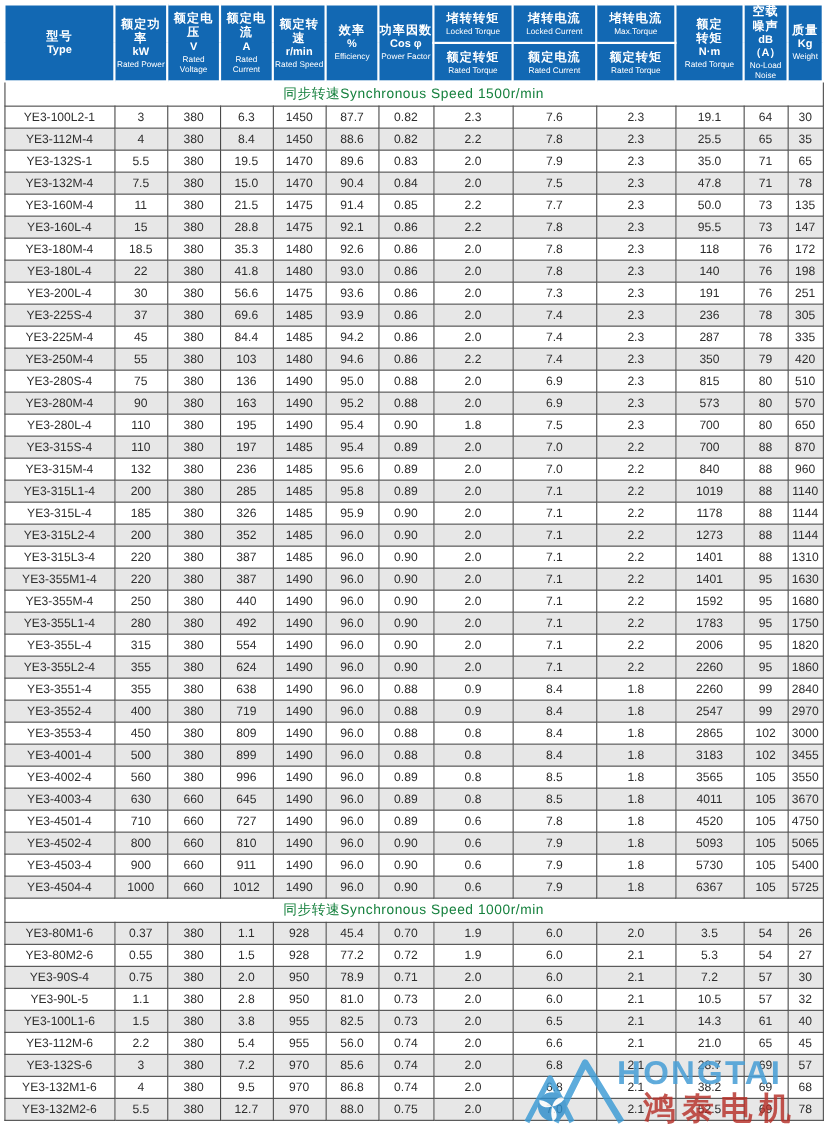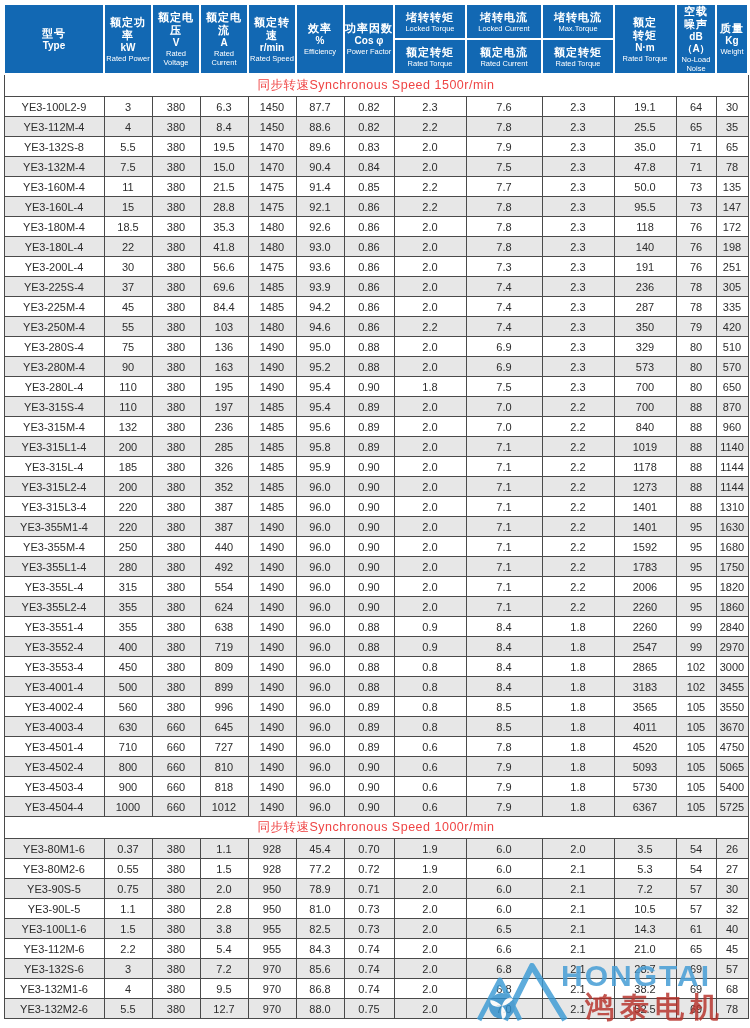--- a/index.html
+++ b/index.html
@@ -23,21 +23,21 @@
   .hl-mid{font-size:10px;font-weight:bold;line-height:12px;}
   .hl-en{font-size:7.5px;font-weight:normal;line-height:9px;}
   
   tbody td{
     border:1px solid #4a4a4a;padding:0;height:19px;
     font-size:11px;color:#2d2d2d;text-align:center;vertical-align:middle;
     background:#ffffff;white-space:nowrap;overflow:hidden;
   }
   tbody tr.alt td{background:#e7e7e7;}
   tbody tr.section-row td{
-    background:#ffffff;font-size:12.5px;color:#ef4444;height:21px;
+    background:#ffffff;font-size:12.5px;color:#15803d;height:21px;
     letter-spacing:0.5px;
   }
   
   .watermark{
     position:absolute;left:473px;top:953px;width:277px;height:75px;
     pointer-events:none;
   }
   .wm-logo{position:absolute;left:2px;top:8px;width:94px;height:62px;opacity:0.82;}
   .wm-en{
     position:absolute;left:88px;top:6px;
@@ -151,21 +151,21 @@
             <div class="hl-cn">额定转矩</div>
             <div class="hl-en">Rated Torque</div>
           </th>
         </tr>
       </thead>
     <tbody>
         <tr class="section-row">
           <td colspan="13">同步转速Synchronous Speed  1500r/min</td>
         </tr>
         <tr>
-          <td>YE3-100L2-9</td>
+          <td>YE3-100L2-1</td>
           <td>3</td>
           <td>380</td>
           <td>6.3</td>
           <td>1450</td>
           <td>87.7</td>
           <td>0.82</td>
           <td>2.3</td>
           <td>7.6</td>
           <td>2.3</td>
           <td>19.1</td>
@@ -181,21 +181,21 @@
           <td>88.6</td>
           <td>0.82</td>
           <td>2.2</td>
           <td>7.8</td>
           <td>2.3</td>
           <td>25.5</td>
           <td>65</td>
           <td>35</td>
         </tr>
         <tr>
-          <td>YE3-132S-8</td>
+          <td>YE3-132S-1</td>
           <td>5.5</td>
           <td>380</td>
           <td>19.5</td>
           <td>1470</td>
           <td>89.6</td>
           <td>0.83</td>
           <td>2.0</td>
           <td>7.9</td>
           <td>2.3</td>
           <td>35.0</td>
@@ -341,21 +341,21 @@
           <td>YE3-280S-4</td>
           <td>75</td>
           <td>380</td>
           <td>136</td>
           <td>1490</td>
           <td>95.0</td>
           <td>0.88</td>
           <td>2.0</td>
           <td>6.9</td>
           <td>2.3</td>
-          <td>329</td>
+          <td>815</td>
           <td>80</td>
           <td>510</td>
         </tr>
         <tr class="alt">
           <td>YE3-280M-4</td>
           <td>90</td>
           <td>380</td>
           <td>163</td>
           <td>1490</td>
           <td>95.2</td>
@@ -664,21 +664,21 @@
           <td>7.9</td>
           <td>1.8</td>
           <td>5093</td>
           <td>105</td>
           <td>5065</td>
         </tr>
         <tr>
           <td>YE3-4503-4</td>
           <td>900</td>
           <td>660</td>
-          <td>818</td>
+          <td>911</td>
           <td>1490</td>
           <td>96.0</td>
           <td>0.90</td>
           <td>0.6</td>
           <td>7.9</td>
           <td>1.8</td>
           <td>5730</td>
           <td>105</td>
           <td>5400</td>
         </tr>
@@ -724,21 +724,21 @@
           <td>77.2</td>
           <td>0.72</td>
           <td>1.9</td>
           <td>6.0</td>
           <td>2.1</td>
           <td>5.3</td>
           <td>54</td>
           <td>27</td>
         </tr>
         <tr class="alt">
-          <td>YE3-90S-5</td>
+          <td>YE3-90S-4</td>
           <td>0.75</td>
           <td>380</td>
           <td>2.0</td>
           <td>950</td>
           <td>78.9</td>
           <td>0.71</td>
           <td>2.0</td>
           <td>6.0</td>
           <td>2.1</td>
           <td>7.2</td>
@@ -774,21 +774,21 @@
           <td>14.3</td>
           <td>61</td>
           <td>40</td>
         </tr>
         <tr>
           <td>YE3-112M-6</td>
           <td>2.2</td>
           <td>380</td>
           <td>5.4</td>
           <td>955</td>
-          <td>84.3</td>
+          <td>56.0</td>
           <td>0.74</td>
           <td>2.0</td>
           <td>6.6</td>
           <td>2.1</td>
           <td>21.0</td>
           <td>65</td>
           <td>45</td>
         </tr>
         <tr class="alt">
           <td>YE3-132S-6</td>

